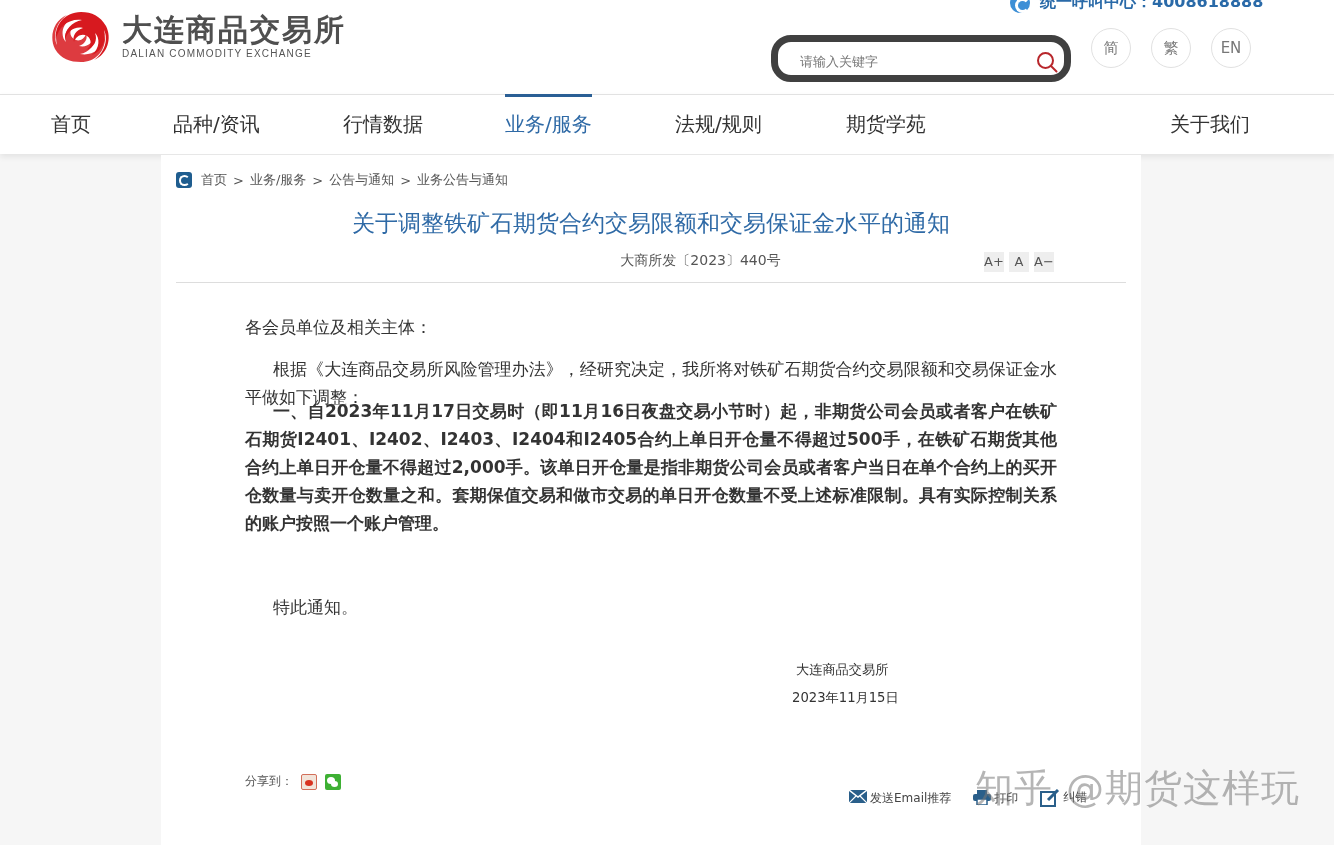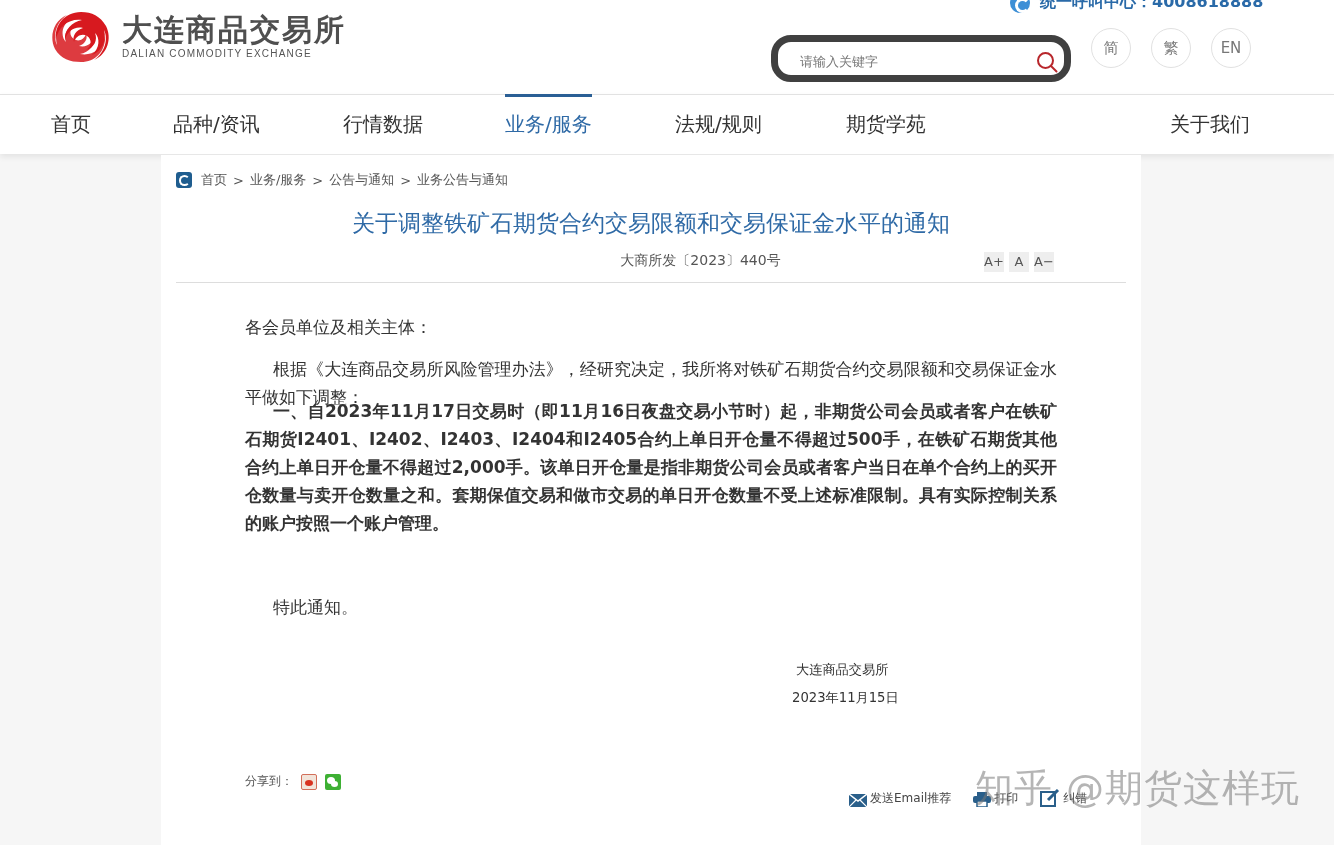--- a/index.html
+++ b/index.html
@@ -51,21 +51,21 @@
 
   .share { position: absolute; left: 84px; top: 618px; display: flex; align-items: center; font-size: 12px; color: #555; }
   .share-ico { width: 16px; height: 16px; margin-left: 8px; border-radius: 2px; }
   .weibo { background: #f2e4da; border: 1px solid #d36f5a; position: relative; }
   .weibo::after { content: ""; position: absolute; left: 3px; top: 5px; width: 8px; height: 6px; background: #d8321f; border-radius: 50%; }
   .wechat { background: #3eb034; position: relative; }
   .wechat::before { content: ""; position: absolute; left: 2px; top: 3px; width: 8px; height: 7px; background: #fff; border-radius: 50%; }
   .wechat::after { content: ""; position: absolute; left: 6px; top: 7px; width: 7px; height: 6px; background: #fff; border-radius: 50%; }
 
   .tools { position: absolute; left: 680px; top: 634px; display: flex; align-items: center; font-size: 12px; color: #444; }
-  .tool { display: flex; align-items: flex-end; margin-right: 14px; padding-left: 8px; }
+  .tool { display: flex; align-items: flex-start; margin-right: 14px; padding-left: 8px; }
   .tool svg { margin-right: 3px; }
 
   .watermark { position: absolute; left: 975px; top: 763px; font-size: 38px; color: rgba(120,120,120,0.55); white-space: nowrap; letter-spacing: 1px; pointer-events: none; }
 </style>
 </head>
 <body>
 
 <div class="header">
   <div class="logo">
     <svg class="logo-mark" viewBox="0 0 62 58">

